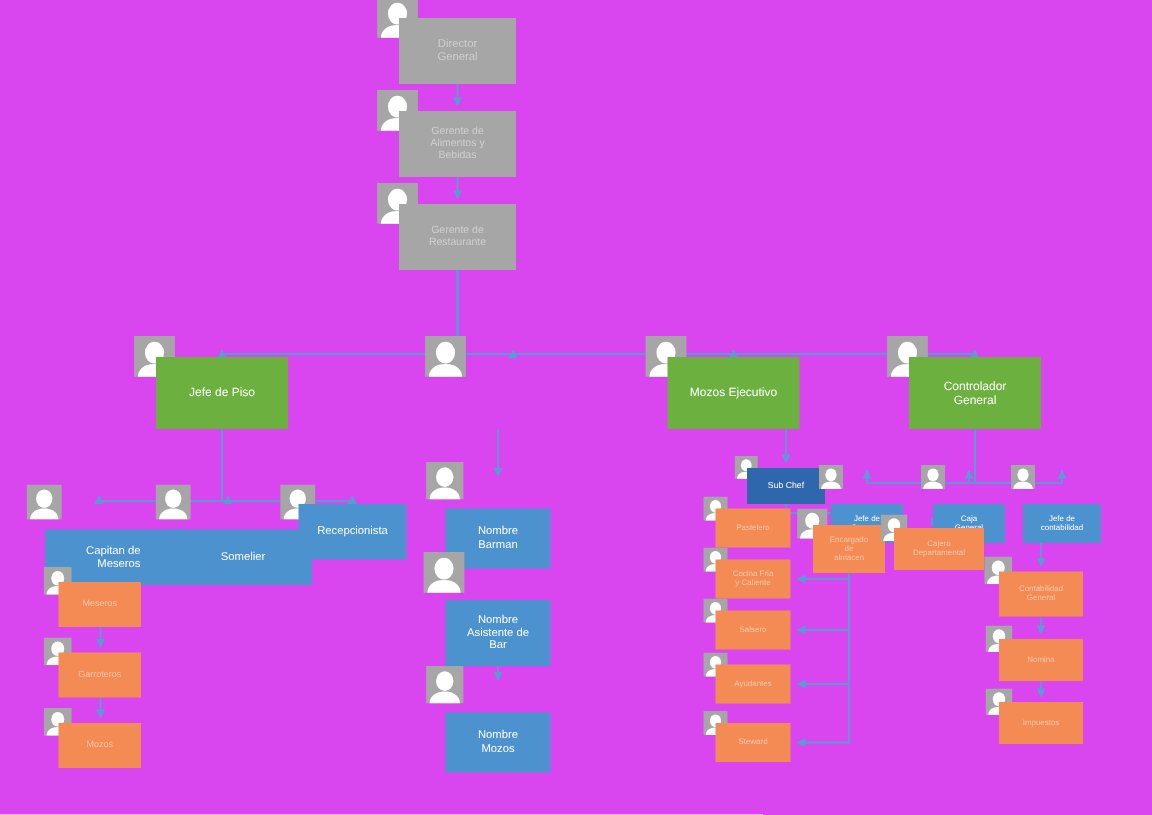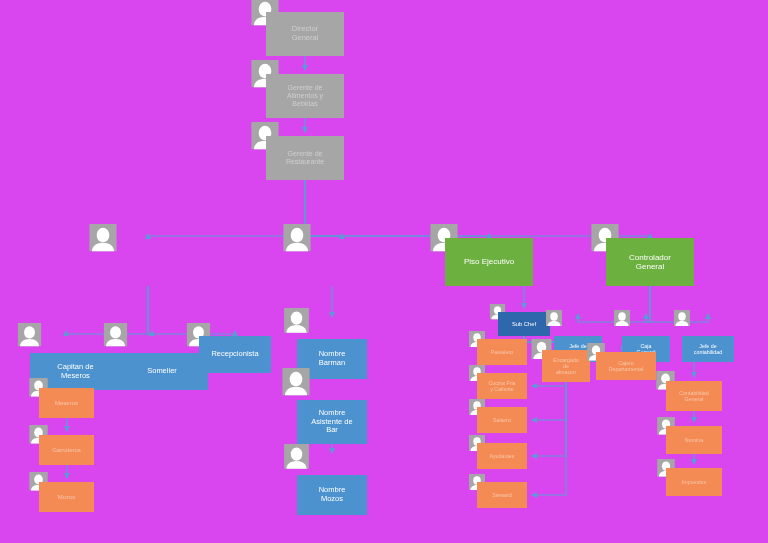--- a/index.html
+++ b/index.html
@@ -127,52 +127,53 @@
       </div>
       <div class="node node-gray" style="left: 266px; top: 136px; width: 78px; height: 44px; font-size: 7px;">Gerente de
 Restaurante</div>
       <div class="avatar" style="left: 86px; top: 224px;">
         <svg width="34" height="34" viewBox="0 0 40 40">
           <rect x="4" y="0" width="32" height="32" fill="#a6a6a6"></rect>
           <ellipse cx="20" cy="13" rx="7.5" ry="8.5" fill="#ffffff"></ellipse>
           <path d="M20 22 C11 22 7 27 7 32 L33 32 C33 27 29 22 20 22 Z" fill="#ffffff"></path>
         </svg>
       </div>
+      <div class="node node-green" style="left: 104px; top: 238px; width: 88px; height: 48px; font-size: 8px;">Jefe de Piso</div>
       <div class="avatar" style="left: 280px; top: 224px;">
         <svg width="34" height="34" viewBox="0 0 40 40">
           <rect x="4" y="0" width="32" height="32" fill="#a6a6a6"></rect>
           <ellipse cx="20" cy="13" rx="7.5" ry="8.5" fill="#ffffff"></ellipse>
           <path d="M20 22 C11 22 7 27 7 32 L33 32 C33 27 29 22 20 22 Z" fill="#ffffff"></path>
         </svg>
       </div>
       <div class="avatar" style="left: 427px; top: 224px;">
         <svg width="34" height="34" viewBox="0 0 40 40">
           <rect x="4" y="0" width="32" height="32" fill="#a6a6a6"></rect>
           <ellipse cx="20" cy="13" rx="7.5" ry="8.5" fill="#ffffff"></ellipse>
           <path d="M20 22 C11 22 7 27 7 32 L33 32 C33 27 29 22 20 22 Z" fill="#ffffff"></path>
         </svg>
       </div>
-      <div class="node node-green" style="left: 445px; top: 238px; width: 88px; height: 48px; font-size: 8px;">Piso Ejecutivo</div>
+      <div class="node node-green" style="left: 445px; top: 238px; width: 88px; height: 48px; font-size: 8px;">Mozos Ejecutivo</div>
       <div class="avatar" style="left: 588px; top: 224px;">
         <svg width="34" height="34" viewBox="0 0 40 40">
           <rect x="4" y="0" width="32" height="32" fill="#a6a6a6"></rect>
           <ellipse cx="20" cy="13" rx="7.5" ry="8.5" fill="#ffffff"></ellipse>
           <path d="M20 22 C11 22 7 27 7 32 L33 32 C33 27 29 22 20 22 Z" fill="#ffffff"></path>
         </svg>
       </div>
       <div class="node node-green" style="left: 606px; top: 238px; width: 88px; height: 48px; font-size: 8px;">Controlador
 General</div>
       <div class="avatar" style="left: 15px; top: 323px;">
         <svg width="29" height="29" viewBox="0 0 40 40">
           <rect x="4" y="0" width="32" height="32" fill="#a6a6a6"></rect>
           <ellipse cx="20" cy="13" rx="7.5" ry="8.5" fill="#ffffff"></ellipse>
           <path d="M20 22 C11 22 7 27 7 32 L33 32 C33 27 29 22 20 22 Z" fill="#ffffff"></path>
         </svg>
       </div>
-      <div class="node node-blue" style="left: 30px; top: 335px; width: 91px; height: 37px; font-size: 7.5px;">Capitan de
+      <div class="node node-blue" style="left: 30px; top: 335px; width: 91px; height: 37px; font-size: 7.5px; text-align: right;">Capitan de
 Meseros</div>
       <div class="avatar" style="left: 101px; top: 323px;">
         <svg width="29" height="29" viewBox="0 0 40 40">
           <rect x="4" y="0" width="32" height="32" fill="#a6a6a6"></rect>
           <ellipse cx="20" cy="13" rx="7.5" ry="8.5" fill="#ffffff"></ellipse>
           <path d="M20 22 C11 22 7 27 7 32 L33 32 C33 27 29 22 20 22 Z" fill="#ffffff"></path>
         </svg>
       </div>
       <div class="node node-blue" style="left: 116px; top: 335px; width: 92px; height: 37px; font-size: 7.5px;">Somelier</div>
       <div class="avatar" style="left: 184px; top: 323px;">

